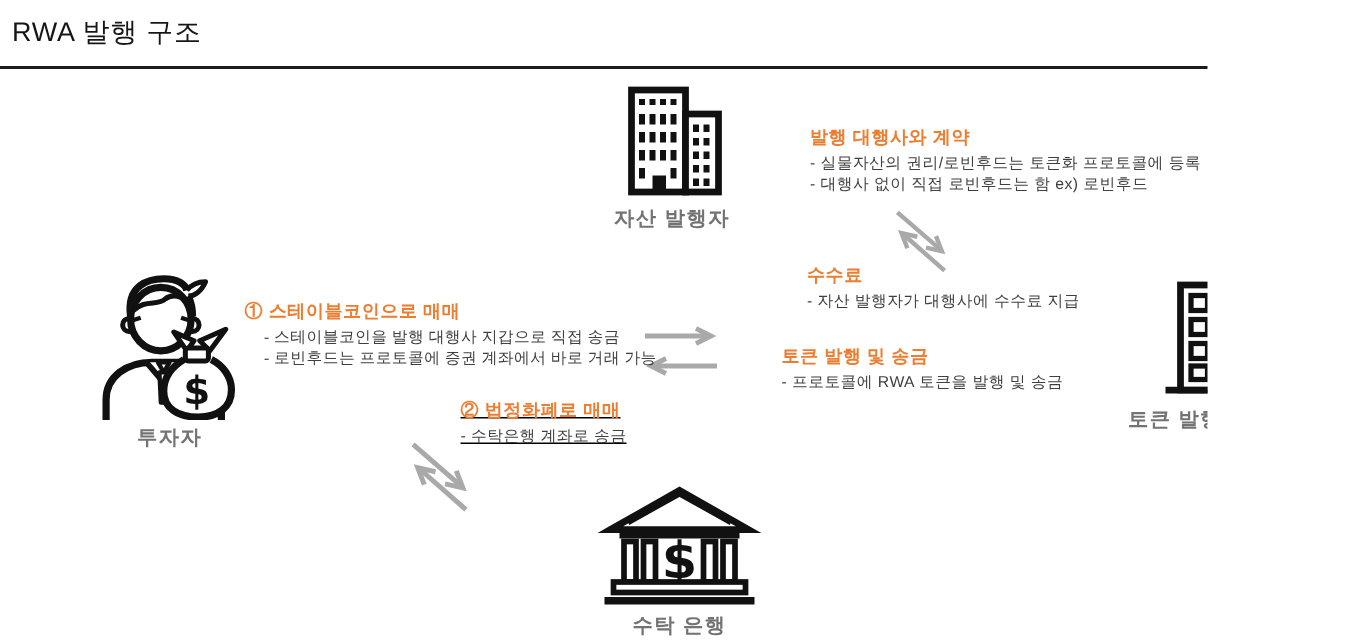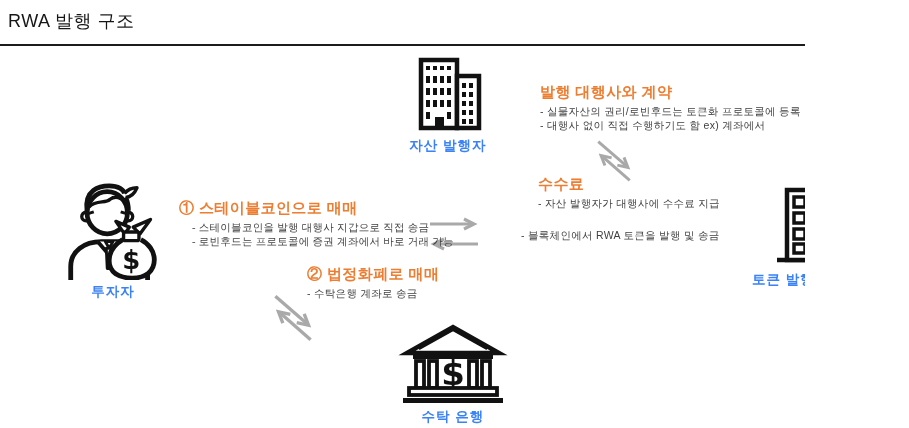--- a/index.html
+++ b/index.html
@@ -10,26 +10,26 @@
   }
   .title {
     position:absolute; left:8px; top:9px;
     font-size:18px; font-weight:500; color:#161616; letter-spacing:0.5px;
   }
   .rule {
     position:absolute; left:0; top:44px; width:909px; height:2px; background:#1c1c1c;
   }
   .node { position:absolute; display:flex; flex-direction:column; align-items:center; }
   .node-label {
-    margin-top:3px; font-size:13.5px; font-weight:700; color:#3b82f6;
+    margin-top:3px; font-size:13.5px; font-weight:700; color:#737373;
     letter-spacing:1px; text-align:center; white-space:nowrap;
   }
   .ann { position:absolute; }
   .ann-h {
-    color:#ED7D31; font-weight:700; font-size:15px;
+    color:#ED7D31; font-weight:700; font-size:12px;
     letter-spacing:0.4px; margin-bottom:3px; white-space:nowrap;
   }
   .ann-l {
     color:#3F3F3F; font-size:10.5px; line-height:13.5px;
     letter-spacing:0.3px; white-space:nowrap;
   }
   .indent .ann-l { padding-left:13px;font-family:Liberation Serif, serif; }
   .arr { position:absolute; }
   svg { display:block; }
 </style>
@@ -144,21 +144,21 @@
       <text x="56" y="64" font-size="34" font-weight="bold" fill="#111" text-anchor="middle" font-family="'DejaVu Sans', sans-serif">$</text>
       <rect x="12" y="67" width="88" height="7" fill="#fff" stroke="#111" stroke-width="3.8"></rect>
       <rect x="6" y="77" width="100" height="5" fill="#111"></rect>
     </svg>
     <div class="node-label">수탁 은행</div>
   </div>
 
   <div class="ann" style="left:540px; top:83px;">
     <div class="ann-h">발행 대행사와 계약</div>
     <div class="ann-l">- 실물자산의 권리/로빈후드는 토큰화 프로토콜에 등록</div>
-    <div class="ann-l">- 대행사 없이 직접 수행하기도 함 ex) 계좌에서</div>
+    <div class="ann-l">- 대행사 없이 직접 로빈후드는 함 ex) 로빈후드</div>
   </div>
 
   <div class="arr" style="left:585px; top:136px;">
     <svg width="58" height="50" viewBox="0 0 60 54">
       <g stroke="#A9A9A9" stroke-width="3.2" fill="none">
         <line x1="13" y1="6" x2="43" y2="32"></line>
         <polyline points="33.6,31.4 45,34 40.8,23.1"></polyline>
         <line x1="47" y1="48" x2="18" y2="22.5"></line>
         <polyline points="27.4,23.6 16,21 20.2,31.9"></polyline>
       </g>
@@ -175,30 +175,31 @@
       <g stroke="#A9A9A9" stroke-width="3.2" fill="none">
         <line x1="2" y1="7" x2="45" y2="7"></line>
         <polyline points="36,2 46,7 36,12"></polyline>
         <line x1="50" y1="27" x2="7" y2="27"></line>
         <polyline points="16,22 6,27 16,32"></polyline>
       </g>
     </svg>
   </div>
 
   <div class="ann" style="left:521px; top:229px;">
-    <div class="ann-l">- 블록체인에서 RWA 토큰을 발행 및 송금</div>
-  </div>
-
-  <div class="ann indent" style="left:179px; top:199px;">
+    <div class="ann-h">토큰 발행 및 송금</div>
+    <div class="ann-l">- 프로토콜에 RWA 토큰을 발행 및 송금</div>
+  </div>
+
+  <div class="ann indent" style="left:163px; top:199px;">
     <div class="ann-h">① 스테이블코인으로 매매</div>
     <div class="ann-l">- 스테이블코인을 발행 대행사 지갑으로 직접 송금</div>
     <div class="ann-l">- 로빈후드는 프로토콜에 증권 계좌에서 바로 거래 가능</div>
   </div>
 
-  <div class="ann" style="left:307px; top:265px;">
+  <div class="ann" style="left:307px; top:265px;text-decoration:underline;">
     <div class="ann-h">② 법정화폐로 매매</div>
     <div class="ann-l">- 수탁은행 계좌로 송금</div>
   </div>
 
   <div class="arr" style="left:261px; top:290px;">
     <svg width="64" height="56" viewBox="0 0 60 54">
       <g stroke="#A9A9A9" stroke-width="3.2" fill="none">
         <line x1="13" y1="6" x2="43" y2="32"></line>
         <polyline points="33.6,31.4 45,34 40.8,23.1"></polyline>
         <line x1="47" y1="48" x2="18" y2="22.5"></line>

